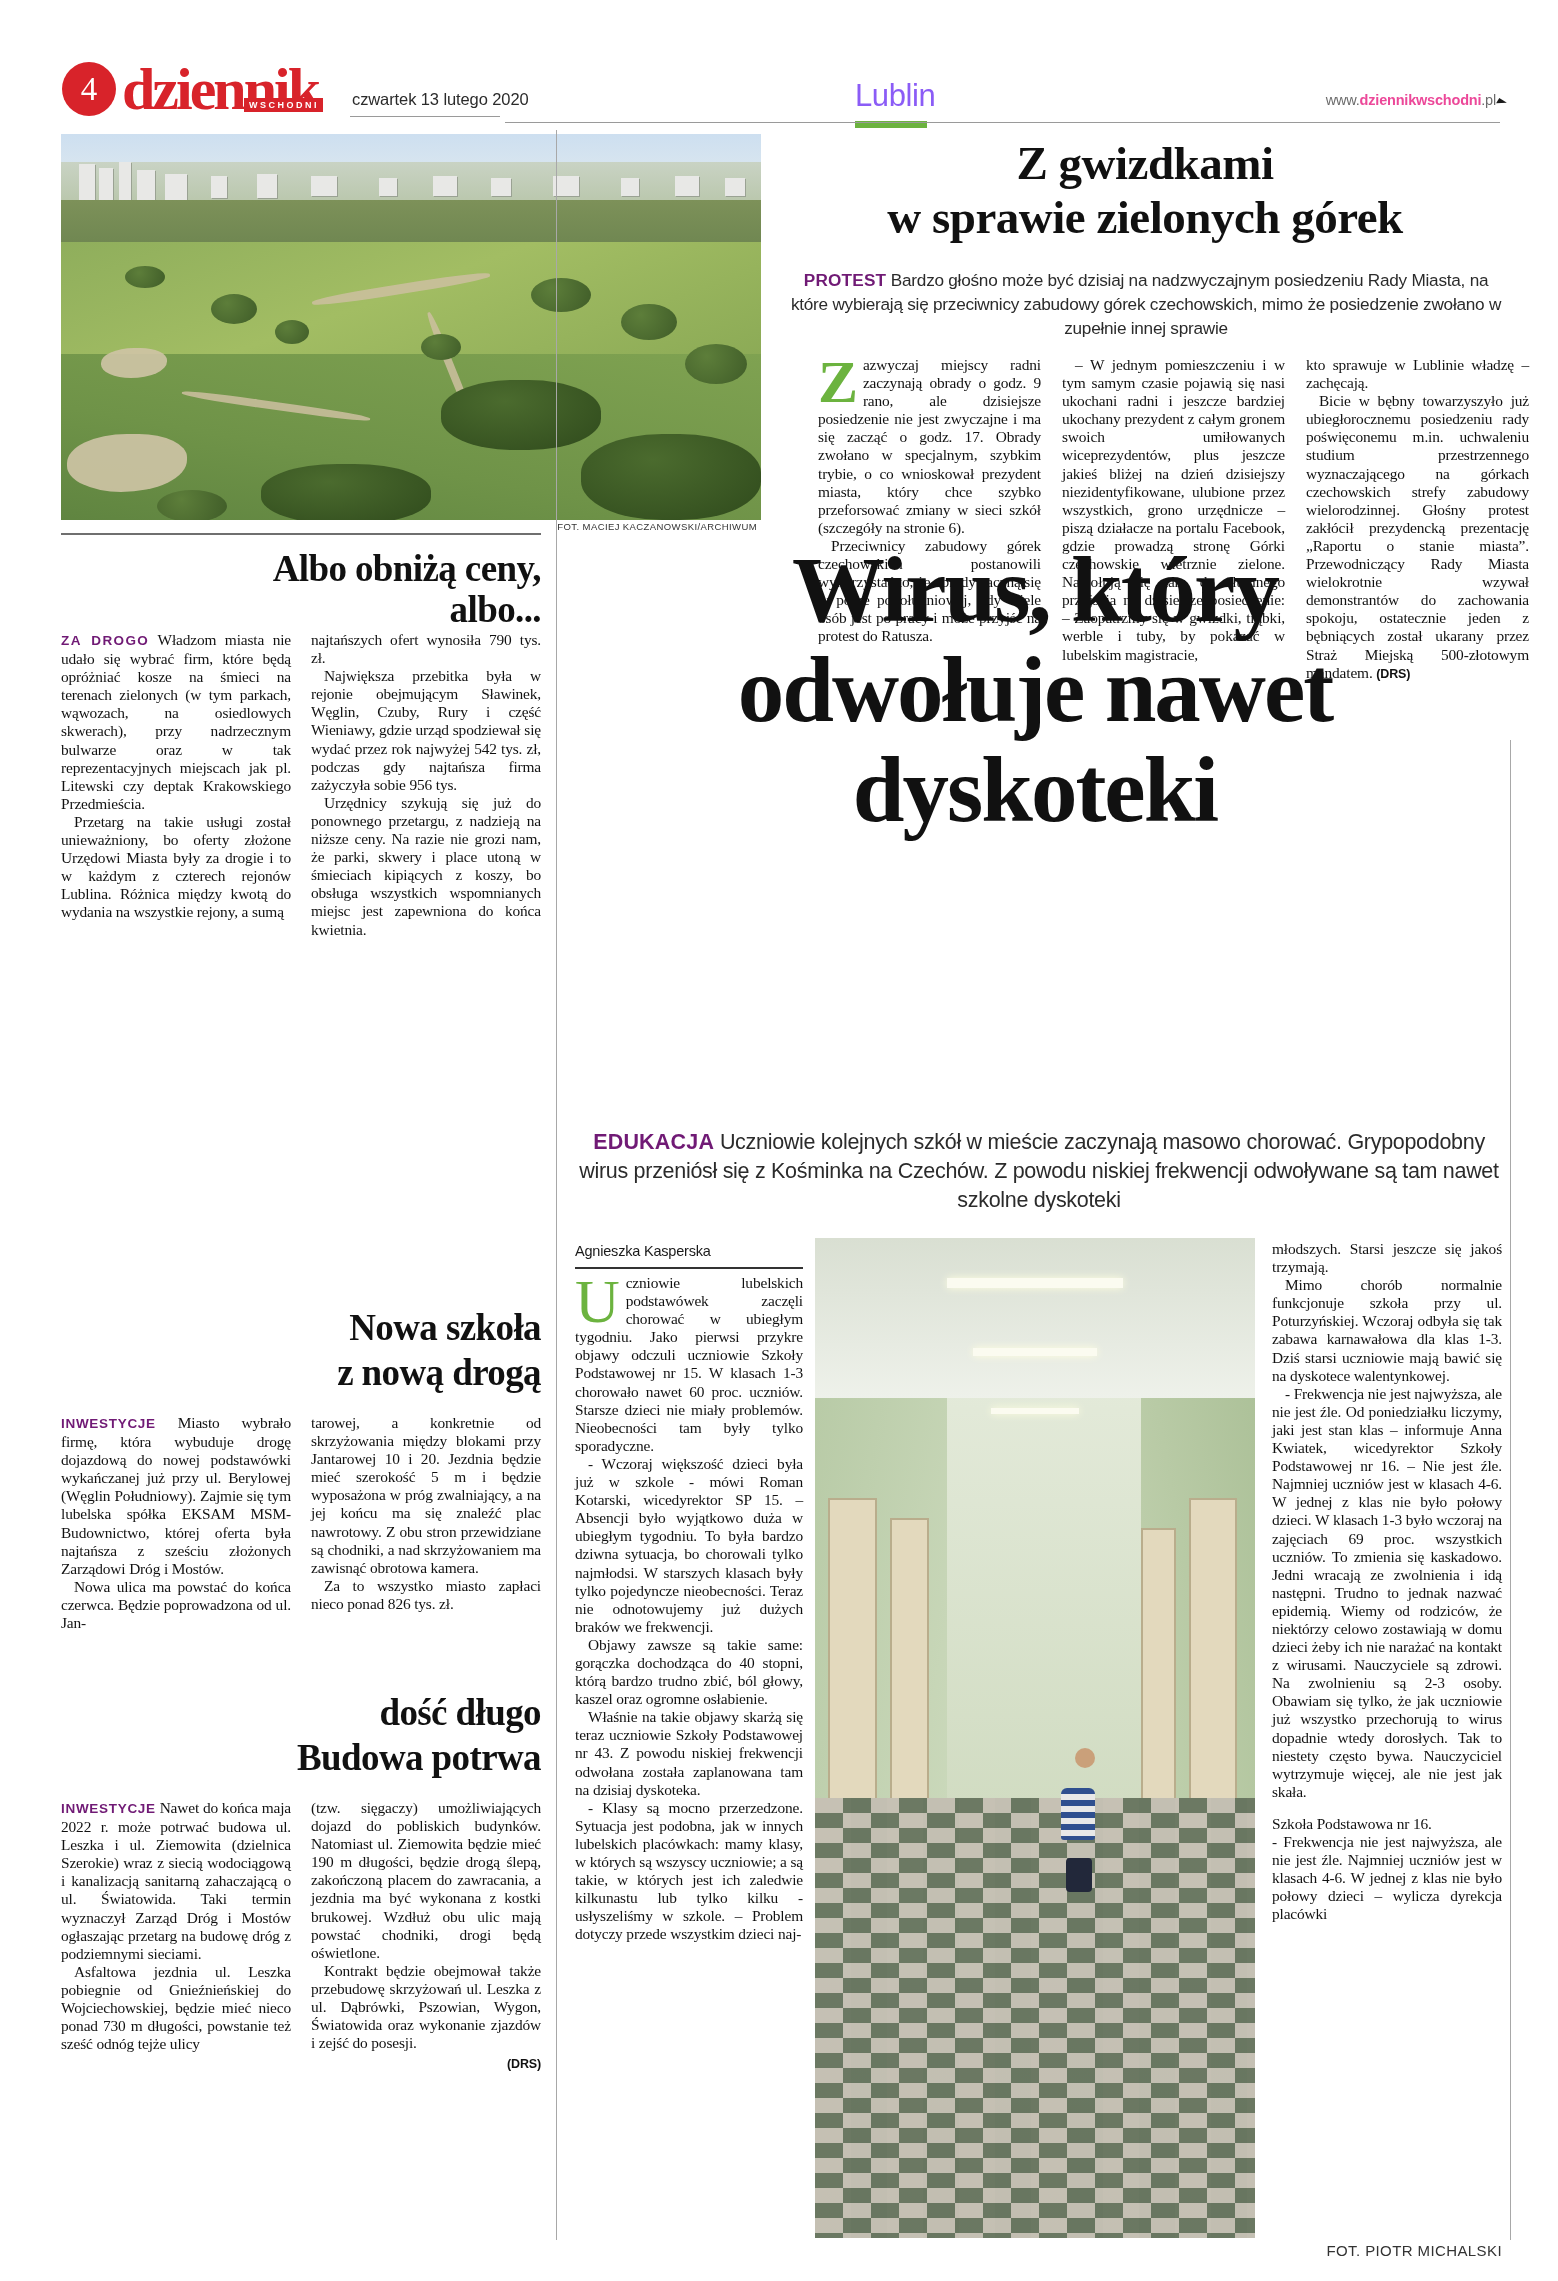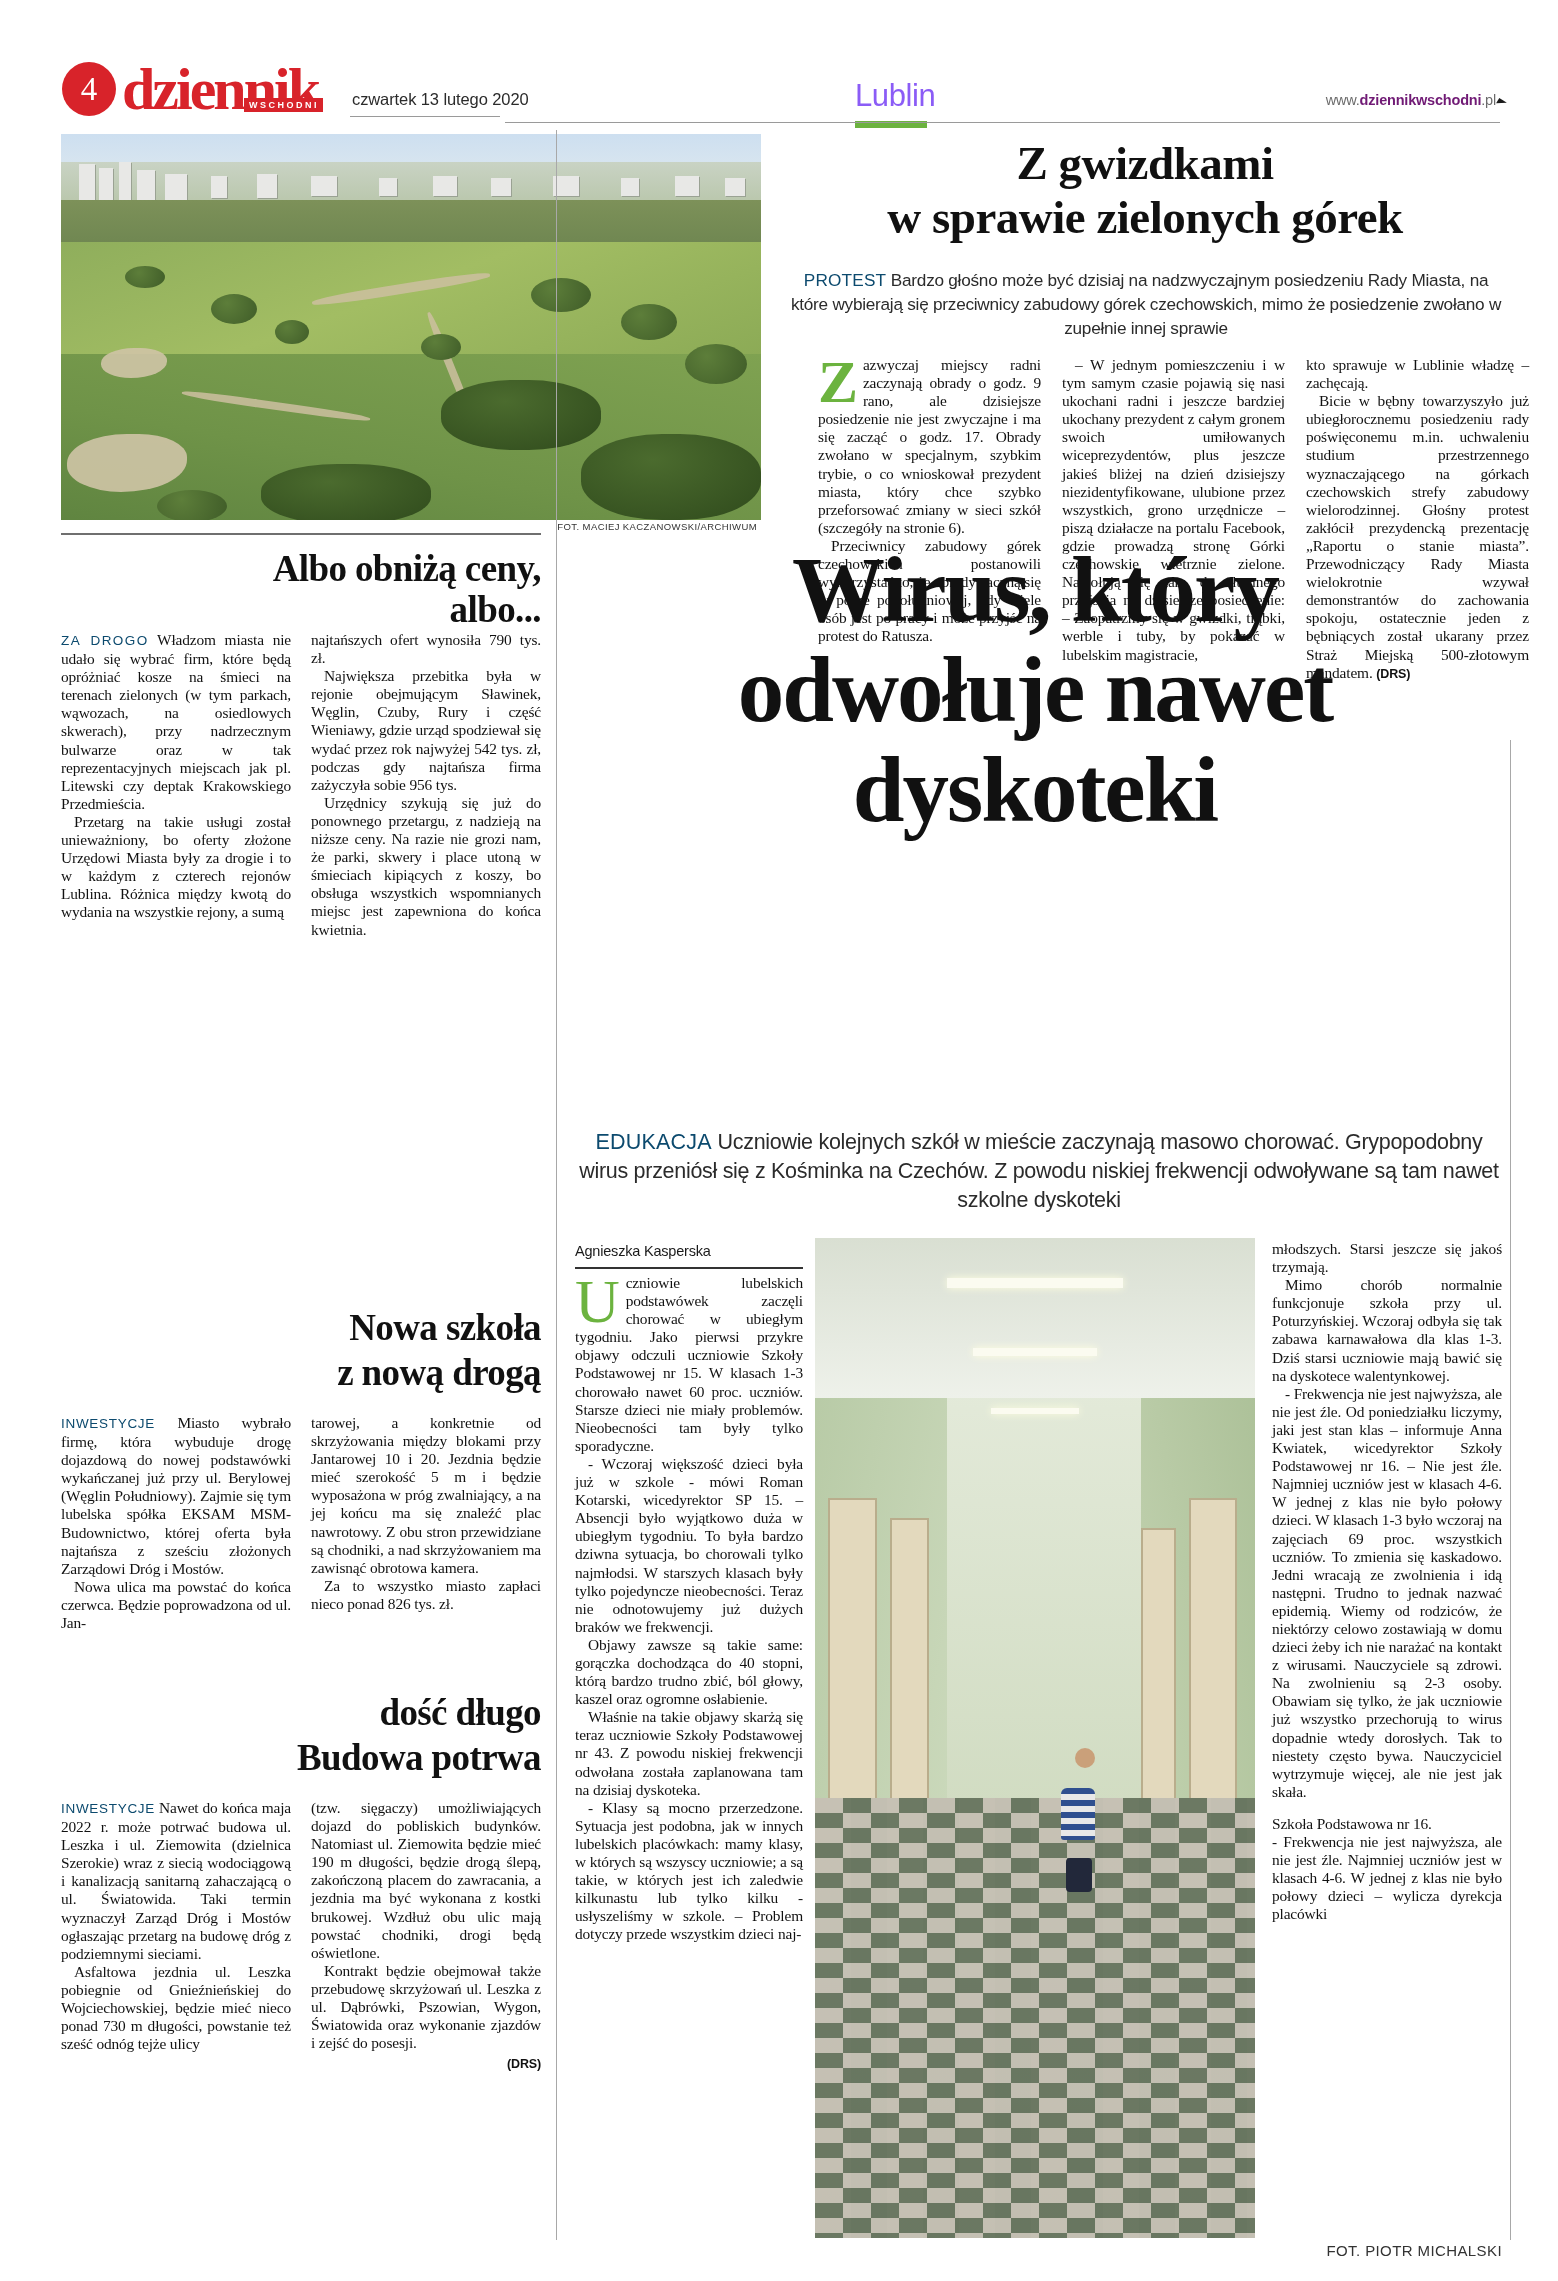--- a/index.html
+++ b/index.html
@@ -50,21 +50,21 @@
   .section-underline {
     position: absolute; left: 855px; top: 121px;
     width: 72px; height: 7px; background: #6cb33f;
   }
   .site-url {
     position: absolute; right: 62px; top: 92px;
     font-family: "Liberation Sans", sans-serif;
     font-size: 14.5px; color: #6b6b6b;
     letter-spacing: -0.2px;
   }
-  .site-url b { color: #701a75; }
+  .site-url b { color: #ec4899; }
   .header-rule {
     position: absolute; left: 505px; top: 122px; width: 995px;
     height: 1px; background: #9a9a9a;
   }
   .header-rule-left {
     position: absolute; left: 350px; top: 116px; width: 150px;
     height: 1px; background: #9a9a9a;
   }
   .cursor {
     position: absolute; right: 52px; top: 100px;
@@ -121,21 +121,21 @@
     font-weight: 700; font-size: 47px; line-height: 54px;
     letter-spacing: -0.5px;
   }
   .lead-standfirst {
     position: absolute; left: 790px; top: 268px; width: 712px;
     font-family: "Liberation Sans", sans-serif;
     font-size: 17.2px; line-height: 24px; text-align: center;
     color: #2b2b2b; letter-spacing: -0.25px;
   }
   .kicker-green {
-    color: #0c4a6e; font-weight: 400; letter-spacing: 0.2px;
+    color: #701a75; font-weight: 700; letter-spacing: 0.2px;
   }
   .lead-cols {
     position: absolute; left: 790px; top: 356px; width: 712px; height: 170px;
     display: flex; gap: 21px; margin-left: 28px;
   }
   .lead-col { width: 223px; }
   .bodytext {
     font-family: "Liberation Serif", serif;
     font-size: 15.4px; line-height: 18.1px;
     text-align: justify; hyphens: auto;

